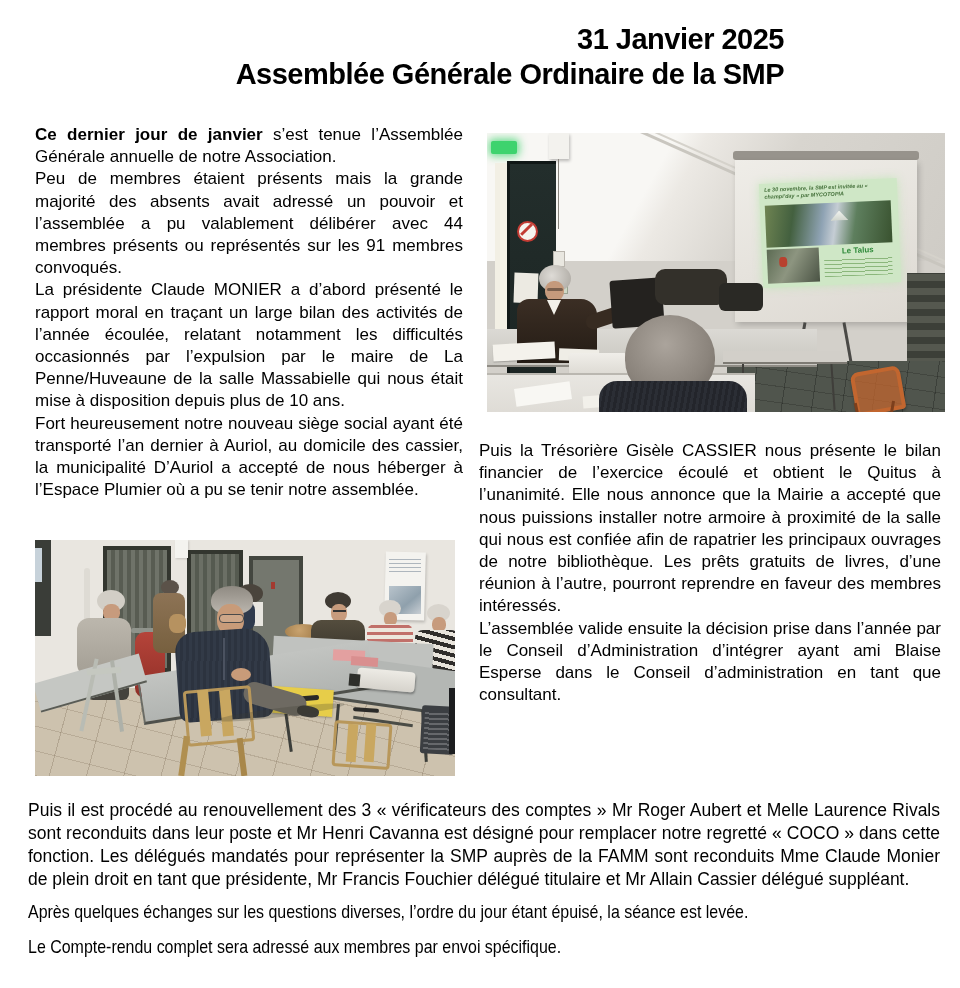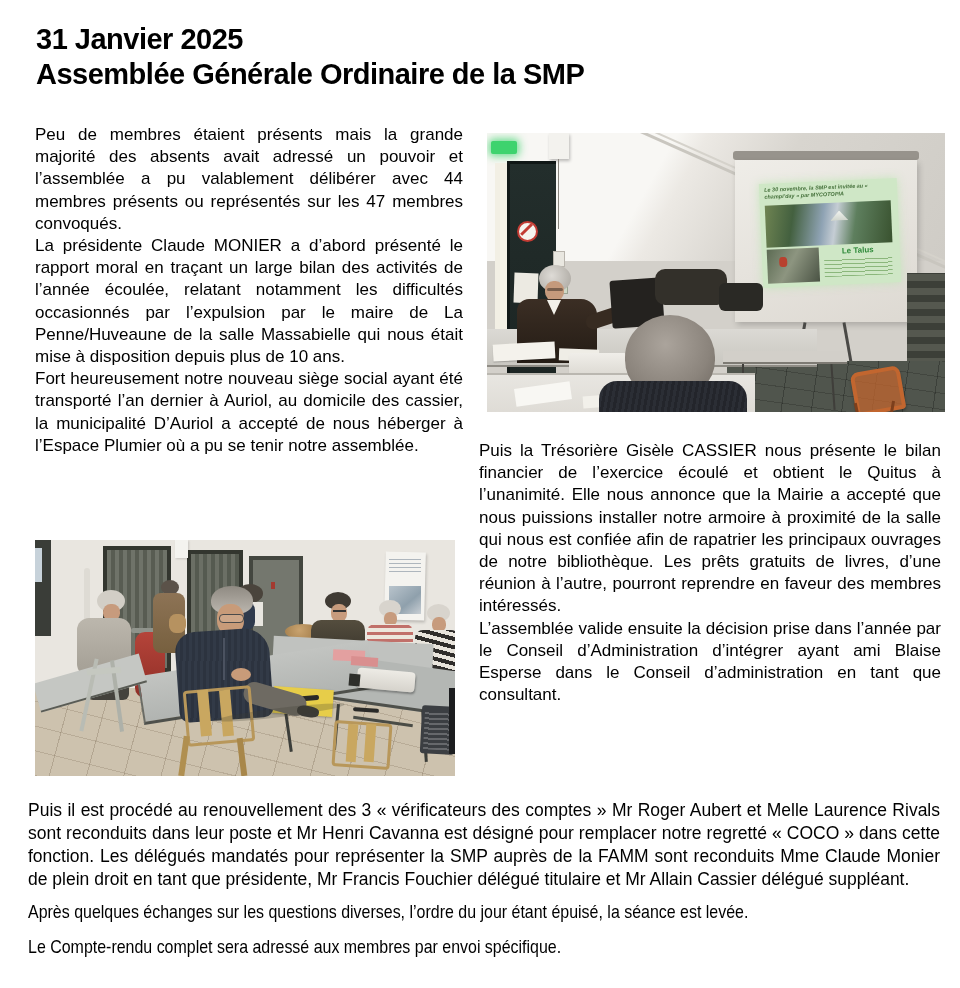--- a/index.html
+++ b/index.html
@@ -1,19 +1,19 @@
 <!DOCTYPE html>
 <html lang="fr"><head>
 <meta charset="utf-8">
 <style>
   html,body{margin:0;padding:0;background:#fff;}
   .page{position:relative;width:960px;height:988px;background:#ffffff;overflow:hidden;
         font-family:"Liberation Sans","DejaVu Sans",sans-serif;color:#000;}
-  .title{position:absolute;left:0;top:22px;width:784px;text-align:left;
-         font-weight:bold;font-size:29px;line-height:35px;letter-spacing:-0.5px;margin-left:36px;}
+  .title{position:absolute;left:0;top:22px;width:784px;text-align:right;
+         font-weight:bold;font-size:29px;line-height:35px;letter-spacing:-0.5px;}
   .body-text{position:absolute;text-align:justify;font-size:17px;line-height:22.2px;}
   .body-text p{margin:0;}
   .bold{font-weight:bold;}
   .bottom-par{position:absolute;text-align:justify;font-size:17.5px;line-height:23px;}
   .narrow{position:absolute;font-size:19px;white-space:nowrap;
           transform:scaleX(0.84);transform-origin:0 50%;}
   .figure{position:absolute;overflow:hidden;}
   .art{position:absolute;}
   
   .f1{left:487px;top:133px;width:458px;height:279px;background:#d3d0ca;}
@@ -24,21 +24,22 @@
 <body>
 
 <div class="page">
 
   <div class="title">
     <div>31 Janvier 2025</div>
     <div>Assemblée Générale Ordinaire de la SMP</div>
   </div>
 
   <div class="body-text" style="left:35px;top:124px;width:428px;">
-    <p>Peu de membres étaient présents mais la grande majorité des absents avait adressé un pouvoir et l’assemblée a pu valablement délibérer avec 44 membres présents ou représentés sur les 47 membres convoqués.</p>
+    <p><span class="bold">Ce dernier jour de janvier</span><span> s’est tenue l’Assemblée Générale annuelle de notre Association.</span></p>
+    <p>Peu de membres étaient présents mais la grande majorité des absents avait adressé un pouvoir et l’assemblée a pu valablement délibérer avec 44 membres présents ou représentés sur les 91 membres convoqués.</p>
     <p>La présidente Claude MONIER a d’abord présenté le rapport moral en traçant un large bilan des activités de l’année écoulée, relatant notamment les difficultés occasionnés par l’expulsion par le maire de La Penne/Huveaune de la salle Massabielle qui nous était mise à disposition depuis plus de 10 ans.</p>
     <p>Fort heureusement notre nouveau siège social ayant été transporté l’an dernier à Auriol,  au domicile des cassier, la municipalité D’Auriol a accepté de nous héberger à l’Espace Plumier où a pu se tenir notre assemblée.</p>
   </div>
 
   <div class="figure f1">
 
     <div class="art" style="left:0;top:0;width:458px;height:128px;background:linear-gradient(119deg,#f8f7f4 36%,#ece9e4 42%,#d8d5cf 60%,#cfccc6 100%);"></div>
     <div class="art" style="left:120px;top:-18px;width:380px;height:3px;background:#c9c6bf;transform:rotate(24deg);transform-origin:0 0;"></div>
     <div class="art" style="left:150px;top:-10px;width:360px;height:2px;background:#d5d2cb;transform:rotate(24deg);transform-origin:0 0;"></div>
 

